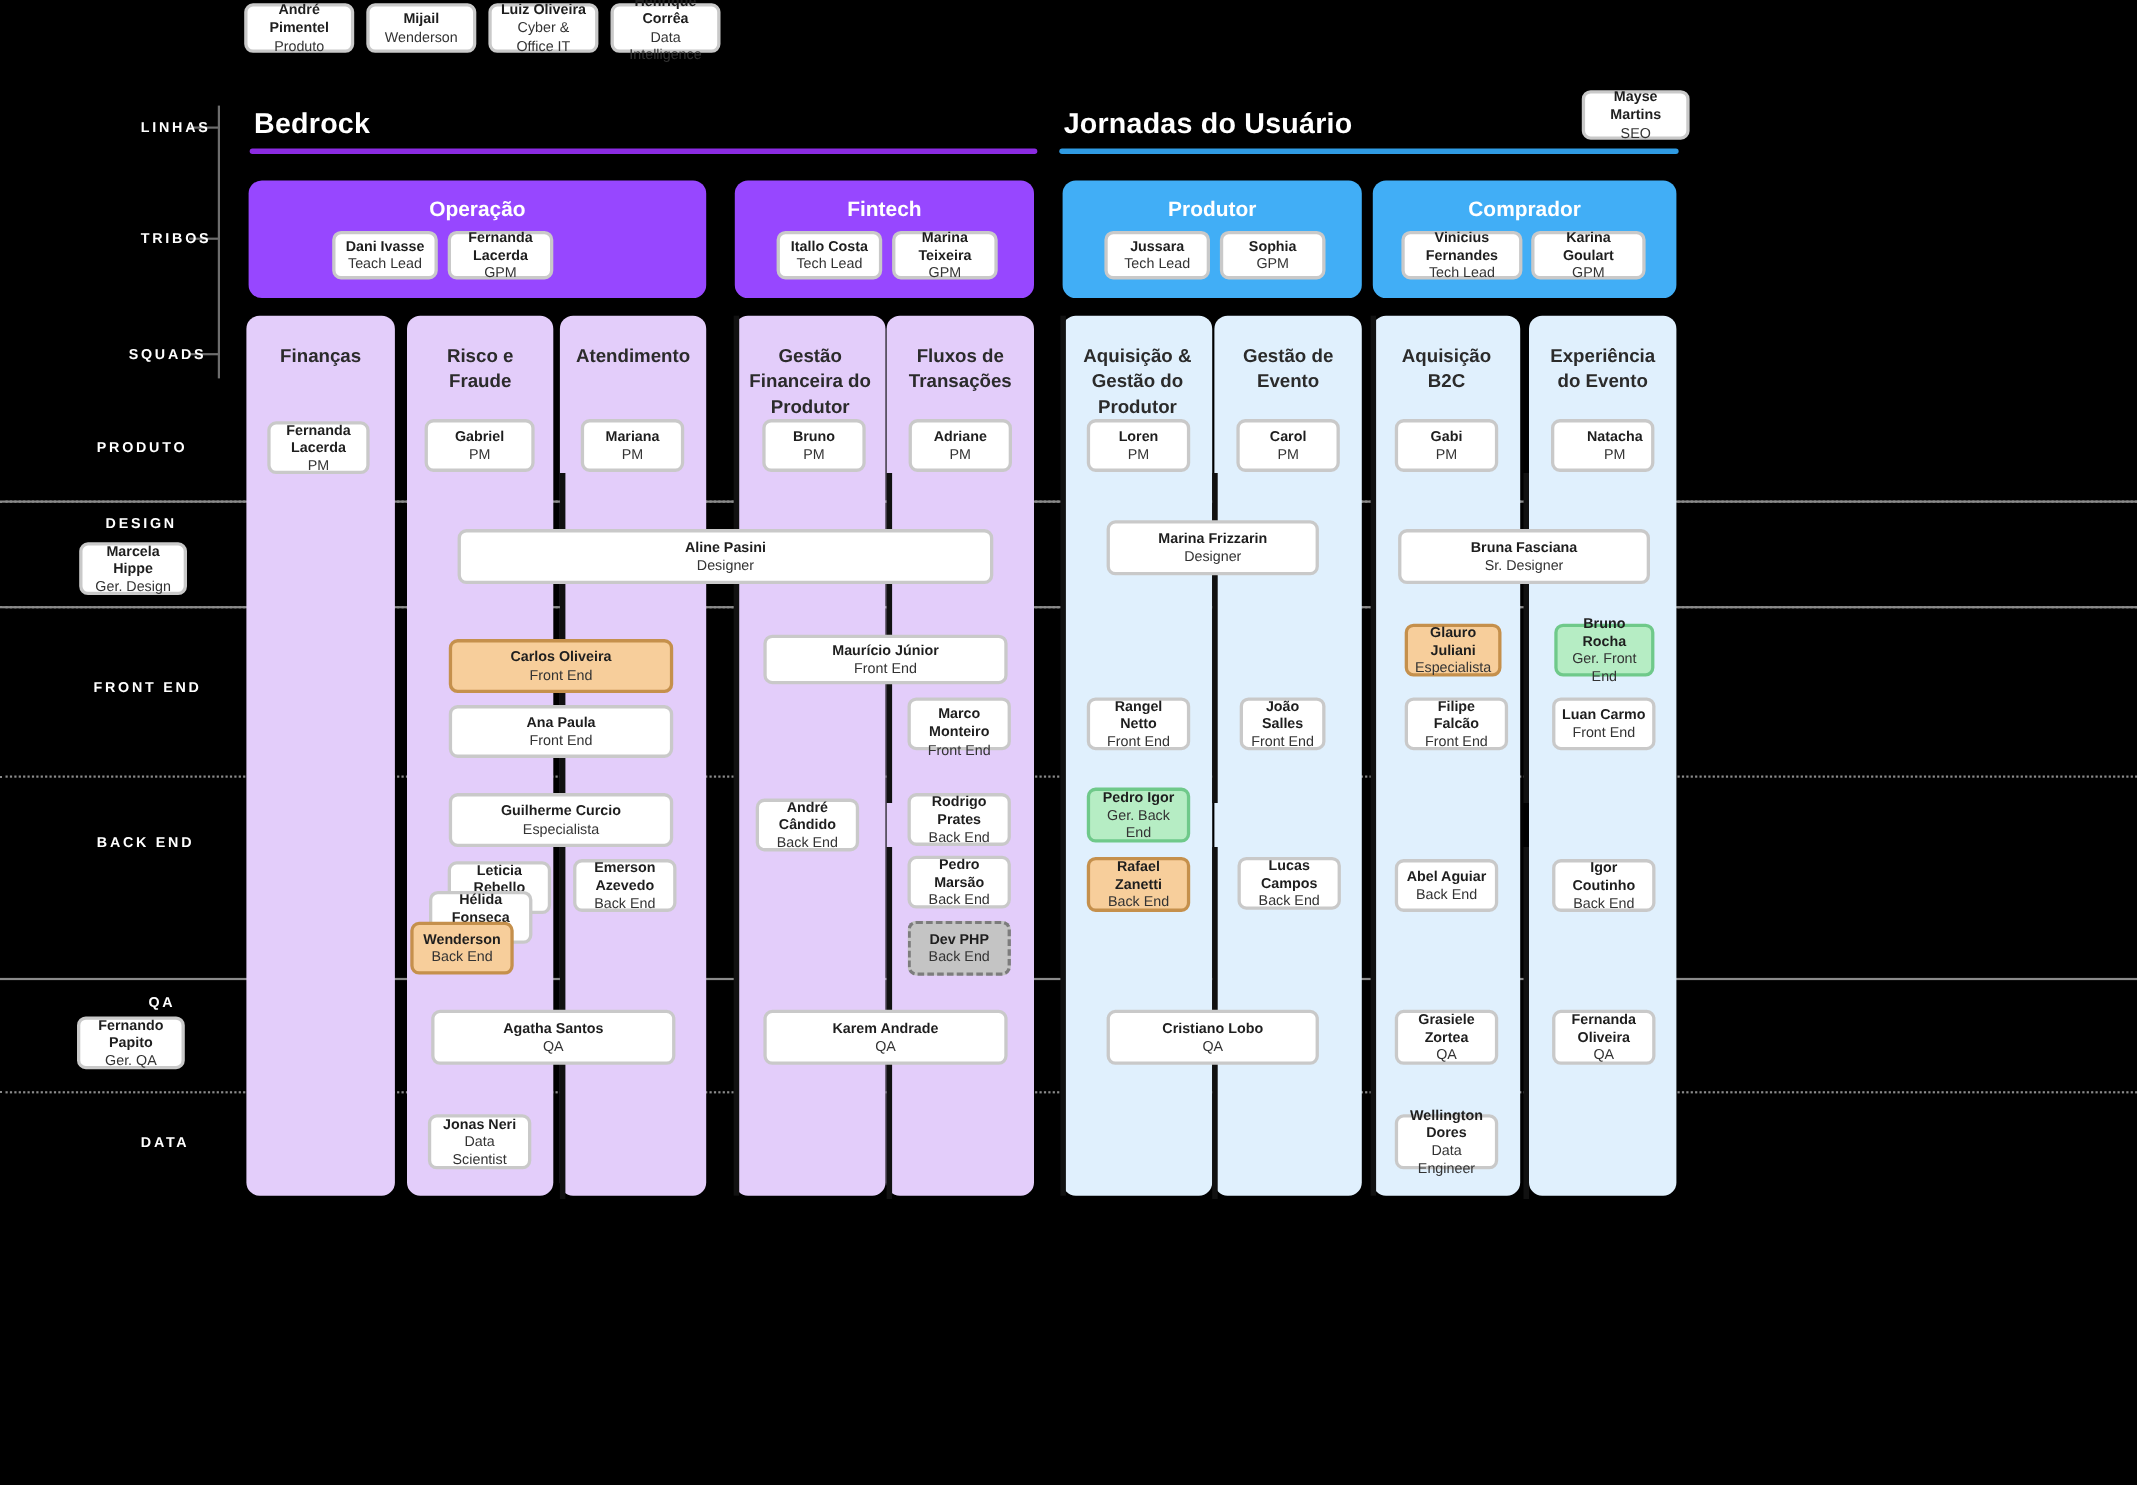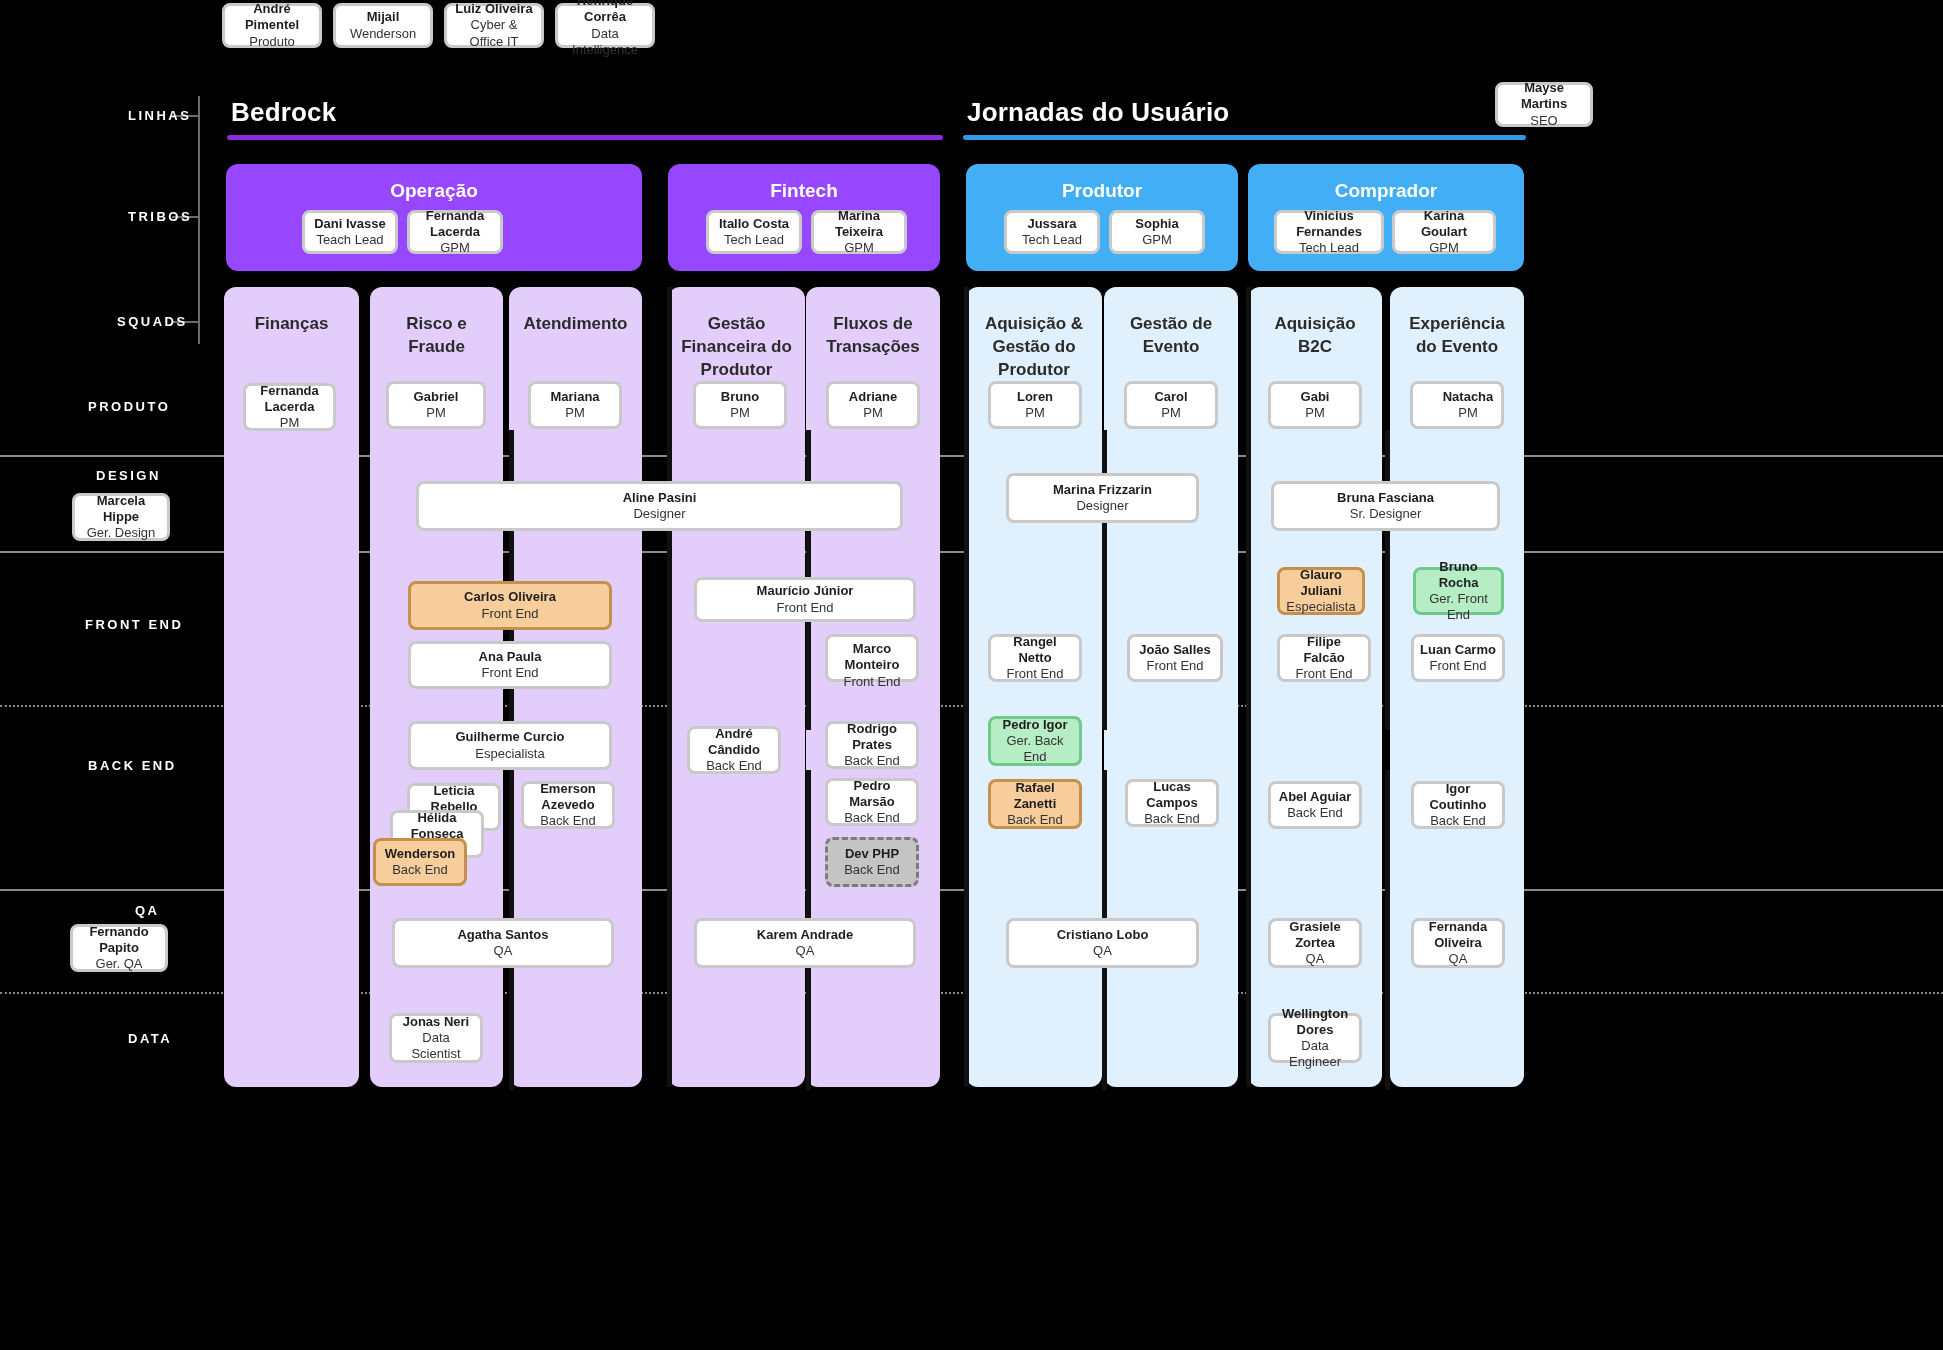--- a/index.html
+++ b/index.html
@@ -148,21 +148,21 @@
   <div class="sep-dotted" style="top:705px;"></div>
   <div class="sep-solid" style="top:889px;"></div>
   <div class="sep-dotted" style="top:992px;"></div>
 
   <div class="linha-title" style="left:231px;top:97px;">Bedrock</div>
   <div class="linha-rule" style="left:227px;top:135px;width:716px;background:#8B2BE2;"></div>
 
   <div class="linha-title" style="left:967px;top:97px;">Jornadas do Usuário</div>
   <div class="linha-rule" style="left:963px;top:135px;width:563px;background:#2F9BE3;"></div>
 
-  <div class="card" style="left:1495px;top:82px;width:98px;height:45px;">
+  <div class="card" style="left:1438px;top:82px;width:98px;height:45px;">
     <span class="nm">Mayse Martins</span>
     <span class="rl">SEO</span>
   </div>
 
   <div class="team purple" style="left:226px;top:164px;width:416px;height:107px;">
     <div class="tname">Operação</div>
     <div class="card" style="left:76px;top:46px;width:96px;height:44px;">
       <span class="nm">Dani Ivasse</span>
       <span class="rl">Teach Lead</span>
     </div>
@@ -321,21 +321,21 @@
     <span class="rl">Front End</span>
   </div>
   <div class="card" style="left:825px;top:634px;width:94px;height:48px;justify-content:space-between;">
     <span class="nm">Marco Monteiro</span>
     <span class="rl">Front End</span>
   </div>
   <div class="card" style="left:988px;top:634px;width:94px;height:48px;">
     <span class="nm">Rangel Netto</span>
     <span class="rl">Front End</span>
   </div>
-  <div class="card" style="left:1127px;top:634px;width:96px;height:48px;">
+  <div class="card" style="left:1127px;top:634px;width:78px;height:48px;">
     <span class="nm">João Salles</span>
     <span class="rl">Front End</span>
   </div>
   <div class="card orange" style="left:1277px;top:567px;width:88px;height:48px;">
     <span class="nm sm">Glauro Juliani</span>
     <span class="rl sm">Especialista</span>
   </div>
   <div class="card" style="left:1277px;top:634px;width:94px;height:48px;">
     <span class="nm">Filipe Falcão</span>
     <span class="rl">Front End</span>

